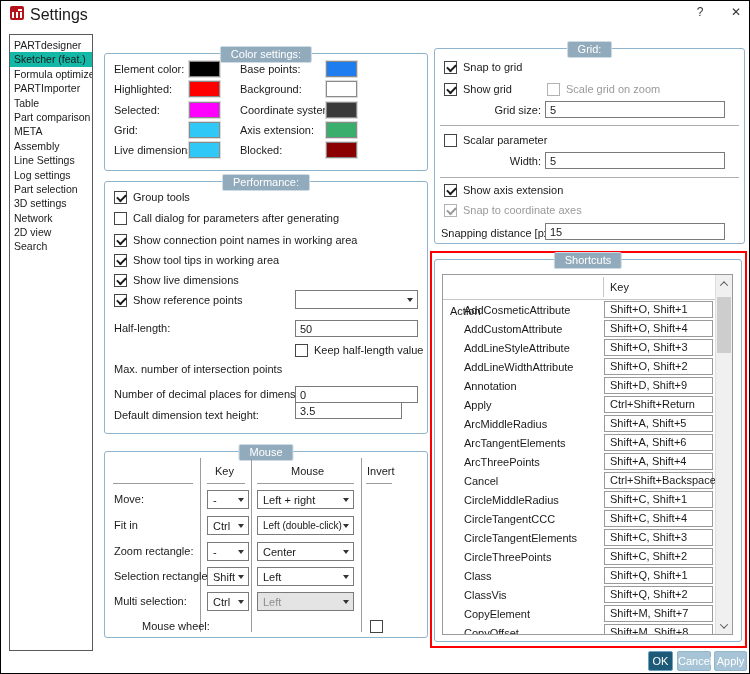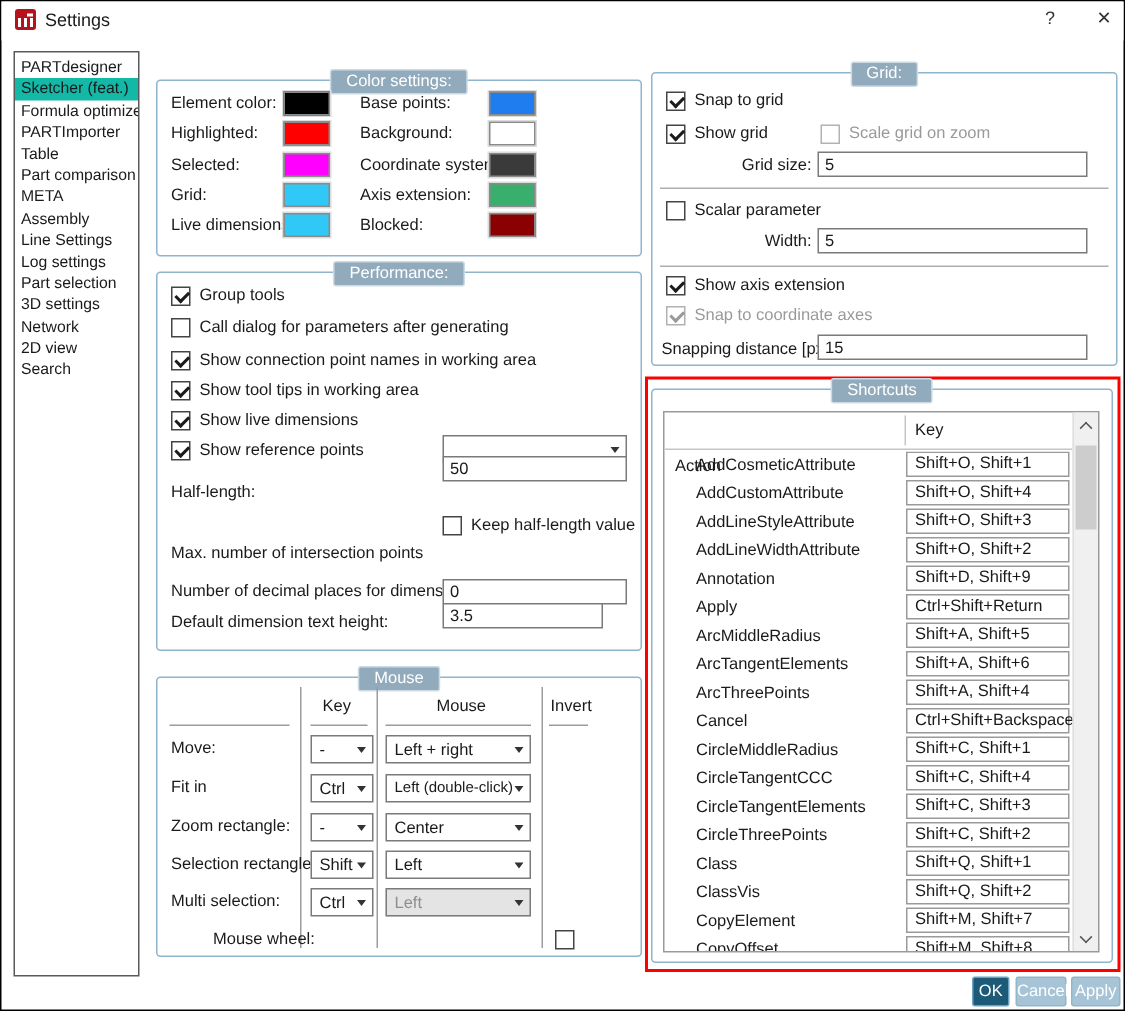--- a/index.html
+++ b/index.html
@@ -6,21 +6,21 @@
   html,body { width:750px; height:674px; overflow:hidden; }
   body { font-family:"Liberation Sans", sans-serif; font-size:11px; color:#1a1a1a; background:#fff; position:relative; }
   .dialog { position:absolute; inset:0; border:1px solid #000; background:#fff; }
 
   
   .titlebar { position:absolute; top:0; left:0; right:0; height:26px; background:#fff; }
   .app-icon { position:absolute; left:9px; top:5px; width:14px; height:14px; background:#b5121b; border-radius:2px; }
   .app-icon::after { content:""; position:absolute; left:2px; right:2px; bottom:2px; height:6px;
       background:repeating-linear-gradient(90deg,#fff 0 2px,#b5121b 2px 4px); }
   .app-icon::before { content:""; position:absolute; top:3px; right:2px; width:4px; height:2px; background:#fff; }
-  .win-title { position:absolute; left:29px; top:5px; font-size:12px; }
+  .win-title { position:absolute; left:29px; top:5px; font-size:16px; }
   .help-btn { position:absolute; left:691px; top:4px; width:16px; height:16px; text-align:center; font-size:12px; color:#333; cursor:default; }
   .close-btn { position:absolute; left:727px; top:4px; width:16px; height:16px; text-align:center; font-size:12px; color:#333; cursor:default; }
 
   
   .sidebar { position:absolute; left:8px; top:33px; width:84px; height:617px; border:1px solid #5a5a5a; background:#fff; padding-top:3px; overflow:hidden; }
   .side-item { height:14.4px; line-height:14.4px; padding-left:4px; font-size:10.5px; white-space:nowrap; }
   .side-item[data-selected="true"] { background:#14b8a6; }
 
   
   .group { position:absolute; border:1px solid #8fb4cd; border-radius:3px; background:#fff; }
@@ -164,21 +164,21 @@
         <span class="cb" data-checked="true"></span>
         <span class="cbl">Show reference points</span>
       </span>
     <span class="combo" style="left:190px; top:108px; width:123px;">
         <span class="cval"></span>
         <span class="carr">
           <span class="tri"></span>
         </span>
       </span>
     <span class="lbl" style="left:9px; top:140px;">Half-length:</span>
-    <input class="tfield" style="left: 190px; top: 122px; width: 123px;" value="50">
+    <input class="tfield" style="left: 190px; top: 138px; width: 123px;" value="50">
     <span class="cbrow" style="left:190px; top:161px;">
         <span class="cb" data-checked="false"></span>
         <span class="cbl">Keep half-length value</span>
       </span>
     <span class="lbl" style="left:9px; top:181px;">Max. number of intersection points</span>
     <span class="lbl" style="left:9px; top:206px;">Number of decimal places for dimensions:</span>
     <input class="tfield" style="left: 190px; top: 204px; width: 123px;" value="0">
     <span class="lbl" style="left:9px; top:227px;">Default dimension text height:</span>
     <input class="tfield" style="left: 190px; top: 220px; width: 107px;" value="3.5">
   </div>

